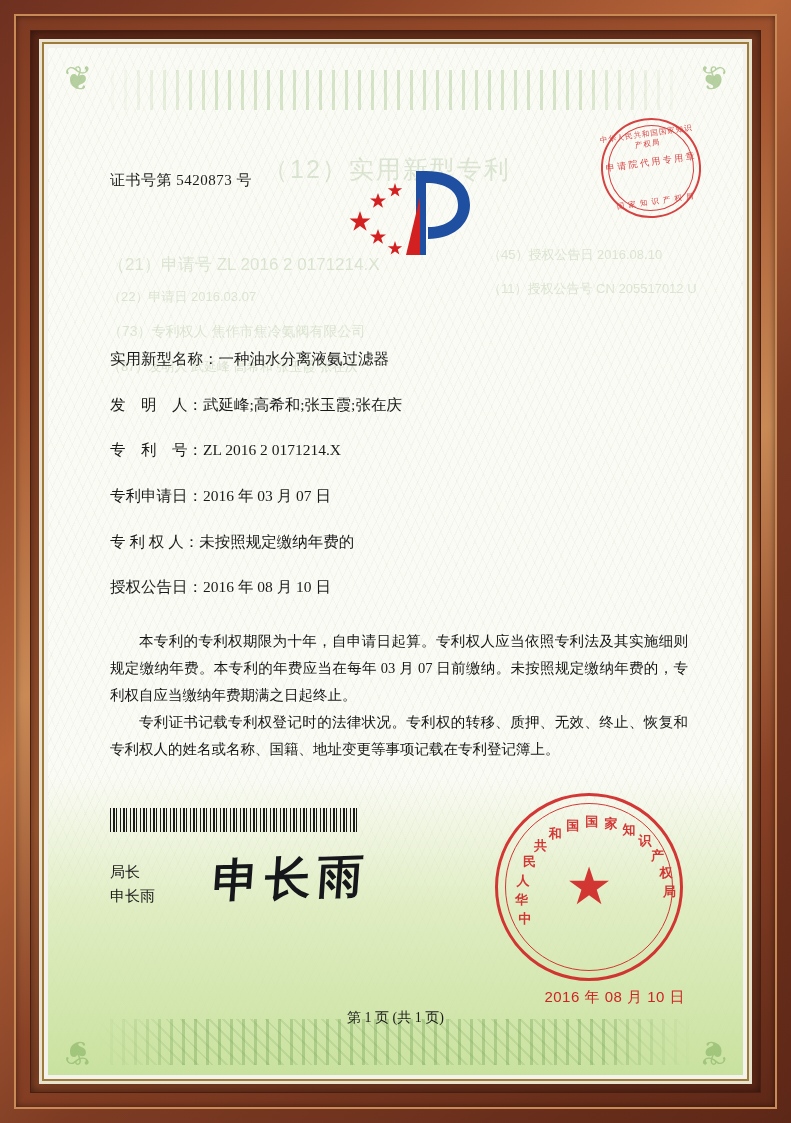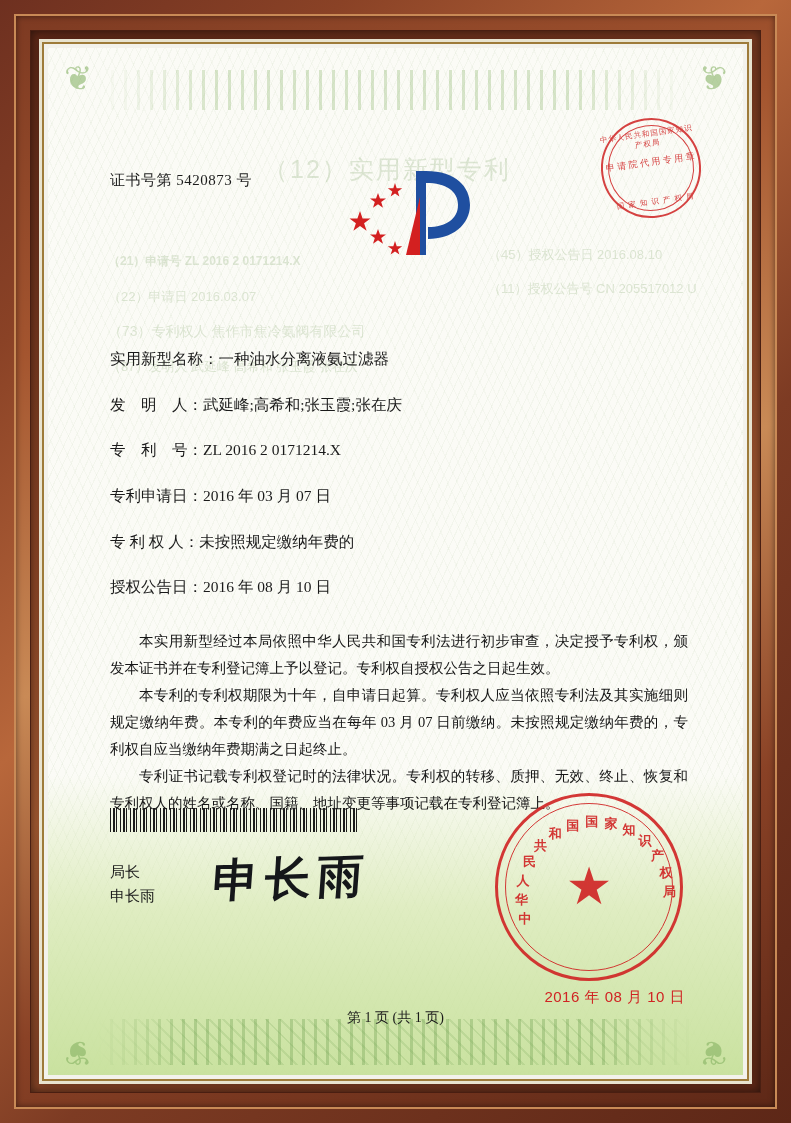--- a/index.html
+++ b/index.html
@@ -95,21 +95,21 @@
 
   
   .ghost {
     position:absolute;
     color: rgba(150,180,130,.30);
     font-family: "Liberation Sans", sans-serif;
     pointer-events:none;
     white-space: nowrap;
   }
   .ghost-title { left: 215px; top: 105px; font-size: 25px; letter-spacing: 2px; }
-  .ghost-l1 { left: 60px; top: 205px; font-size: 12px; font-weight: bold; }
+  .ghost-l1 { left: 60px; top: 205px; font-size: 17px; }
   .ghost-l2 { left: 60px; top: 240px; font-size: 13px; }
   .ghost-l3 { left: 60px; top: 275px; font-size: 14px; }
   .ghost-l4 { left: 60px; top: 310px; font-size: 13px; }
   .ghost-r1 { left: 440px; top: 198px; font-size: 13px; }
   .ghost-r2 { left: 440px; top: 232px; font-size: 13px; }
 
   
   .cert-no {
     position: absolute; left: 62px; top: 123px;
     font-size: 15px; color: #1c1c1c; letter-spacing: .5px; font-family: Liberation Serif, serif;
@@ -289,21 +289,20 @@
       </div>
       <div class="field">
         <span class="lbl">专 利 权 人：</span><span class="val">未按照规定缴纳年费的</span>
       </div>
       <div class="field">
         <span class="lbl">授权公告日：</span><span class="val">2016 年 08 月 10 日</span>
       </div>
     </div>
 
     <div class="body-text">
-      <p>本实用新型经过本局依照中华人民共和国专利法进行初步审查，决定授予专利权，颁发本证书并在专利登记簿上予以登记。专利权自授权公告之日起生效。</p>
       <p>本专利的专利权期限为十年，自申请日起算。专利权人应当依照专利法及其实施细则规定缴纳年费。本专利的年费应当在每年 03 月 07 日前缴纳。未按照规定缴纳年费的，专利权自应当缴纳年费期满之日起终止。</p>
       <p>专利证书记载专利权登记时的法律状况。专利权的转移、质押、无效、终止、恢复和专利权人的姓名或名称、国籍、地址变更等事项记载在专利登记簿上。</p>
     </div>
 
     <div class="barcode"></div>
 
     <div class="sig-label">
       <div>局长</div>
       <div>申长雨</div>
     </div>

